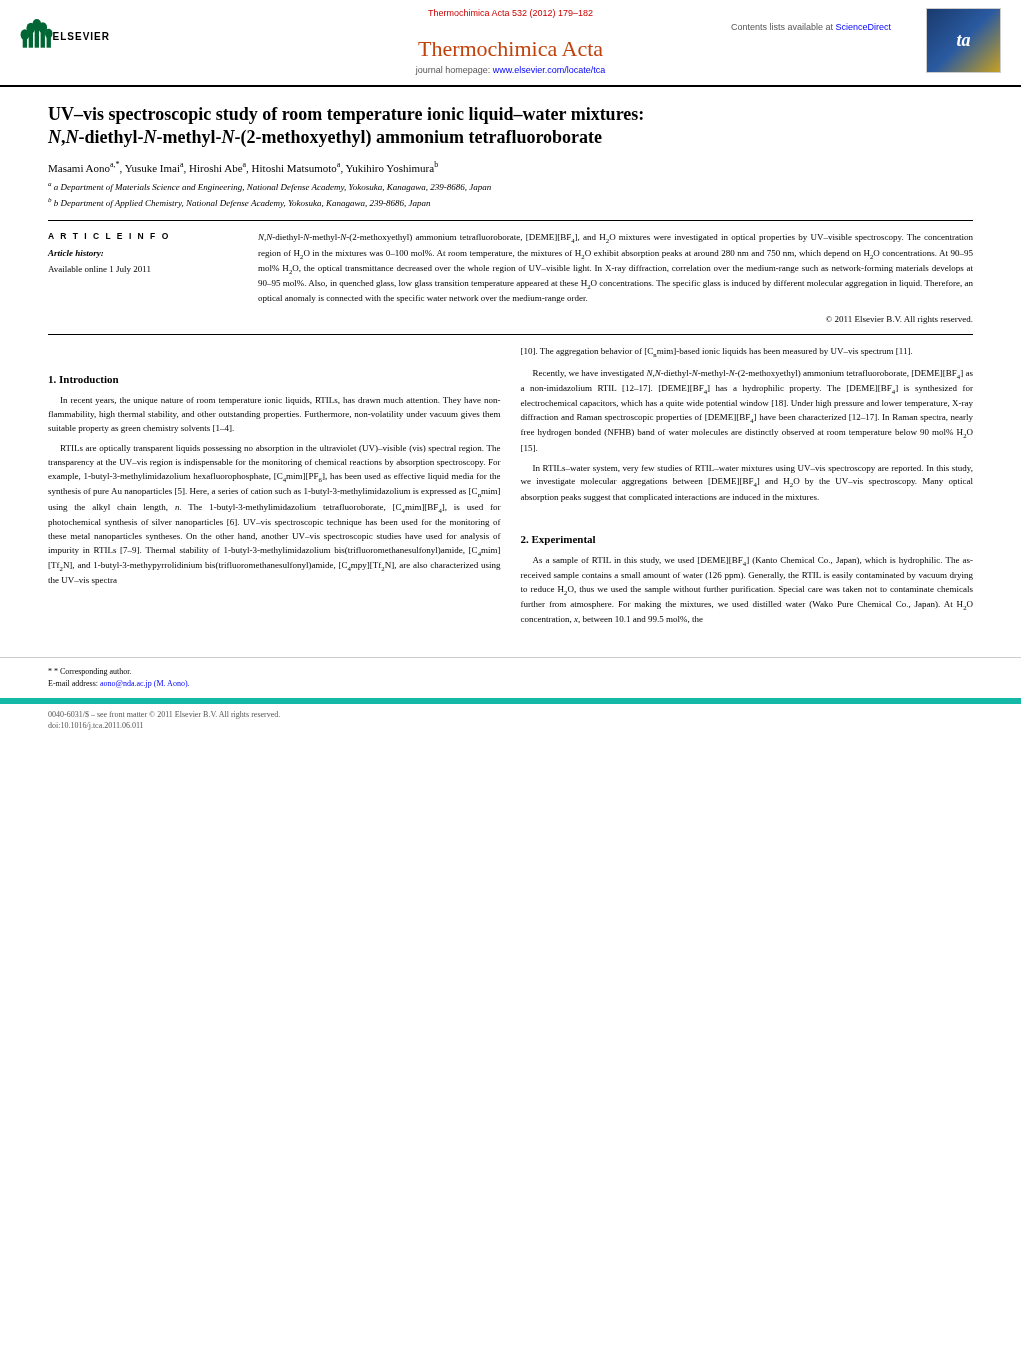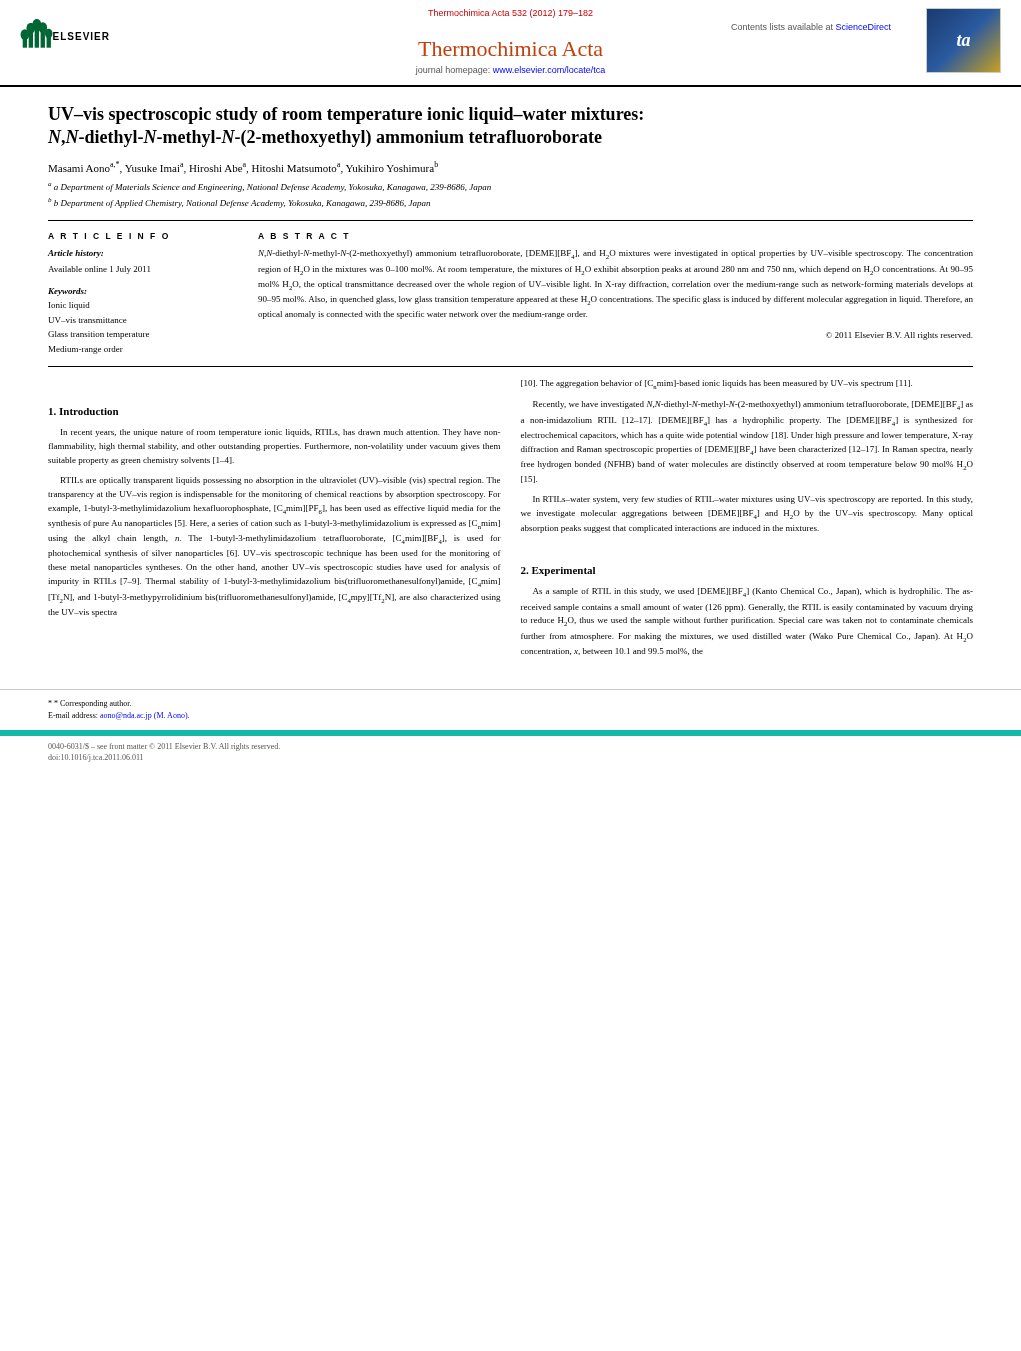--- a/index.html
+++ b/index.html
@@ -310,33 +310,23 @@
     <hr class="divider-line">
 
     <div class="two-col">
 
       <div class="col-left">
         <div class="section-label">A R T I C L E   I N F O</div>
         <div class="article-info-block">
           <div class="info-title">Article history:</div>
           <div>Available online 1 July 2011</div>
         </div>
-        <div class="keywords-block">
-          <div class="kw-title">Keywords:</div>
-          <div class="kw-list">
-            <div>Ionic liquid</div>
-            <div>UV–vis transmittance</div>
-            <div>Glass transition temperature</div>
-            <div>Medium-range order</div>
-          </div>
-        </div>
       </div>
 
       <div class="col-right">
-        <div class="section-label">A B S T R A C T</div>
         <div class="abstract-text">
           <em>N</em>,<em>N</em>-diethyl-<em>N</em>-methyl-<em>N</em>-(2-methoxyethyl) ammonium tetrafluoroborate, [DEME][BF<sub>4</sub>], and H<sub>2</sub>O mixtures were investigated in optical properties by UV–visible spectroscopy. The concentration region of H<sub>2</sub>O in the mixtures was 0–100 mol%. At room temperature, the mixtures of H<sub>2</sub>O exhibit absorption peaks at around 280 nm and 750 nm, which depend on H<sub>2</sub>O concentrations. At 90–95 mol% H<sub>2</sub>O, the optical transmittance decreased over the whole region of UV–visible light. In X-ray diffraction, correlation over the medium-range such as network-forming materials develops at 90–95 mol%. Also, in quenched glass, low glass transition temperature appeared at these H<sub>2</sub>O concentrations. The specific glass is induced by different molecular aggregation in liquid. Therefore, an optical anomaly is connected with the specific water network over the medium-range order.
         </div>
         <div class="copyright-line">© 2011 Elsevier B.V. All rights reserved.</div>
       </div>
     </div>
 
     <hr class="divider-line">
 
     <div class="body-columns">

